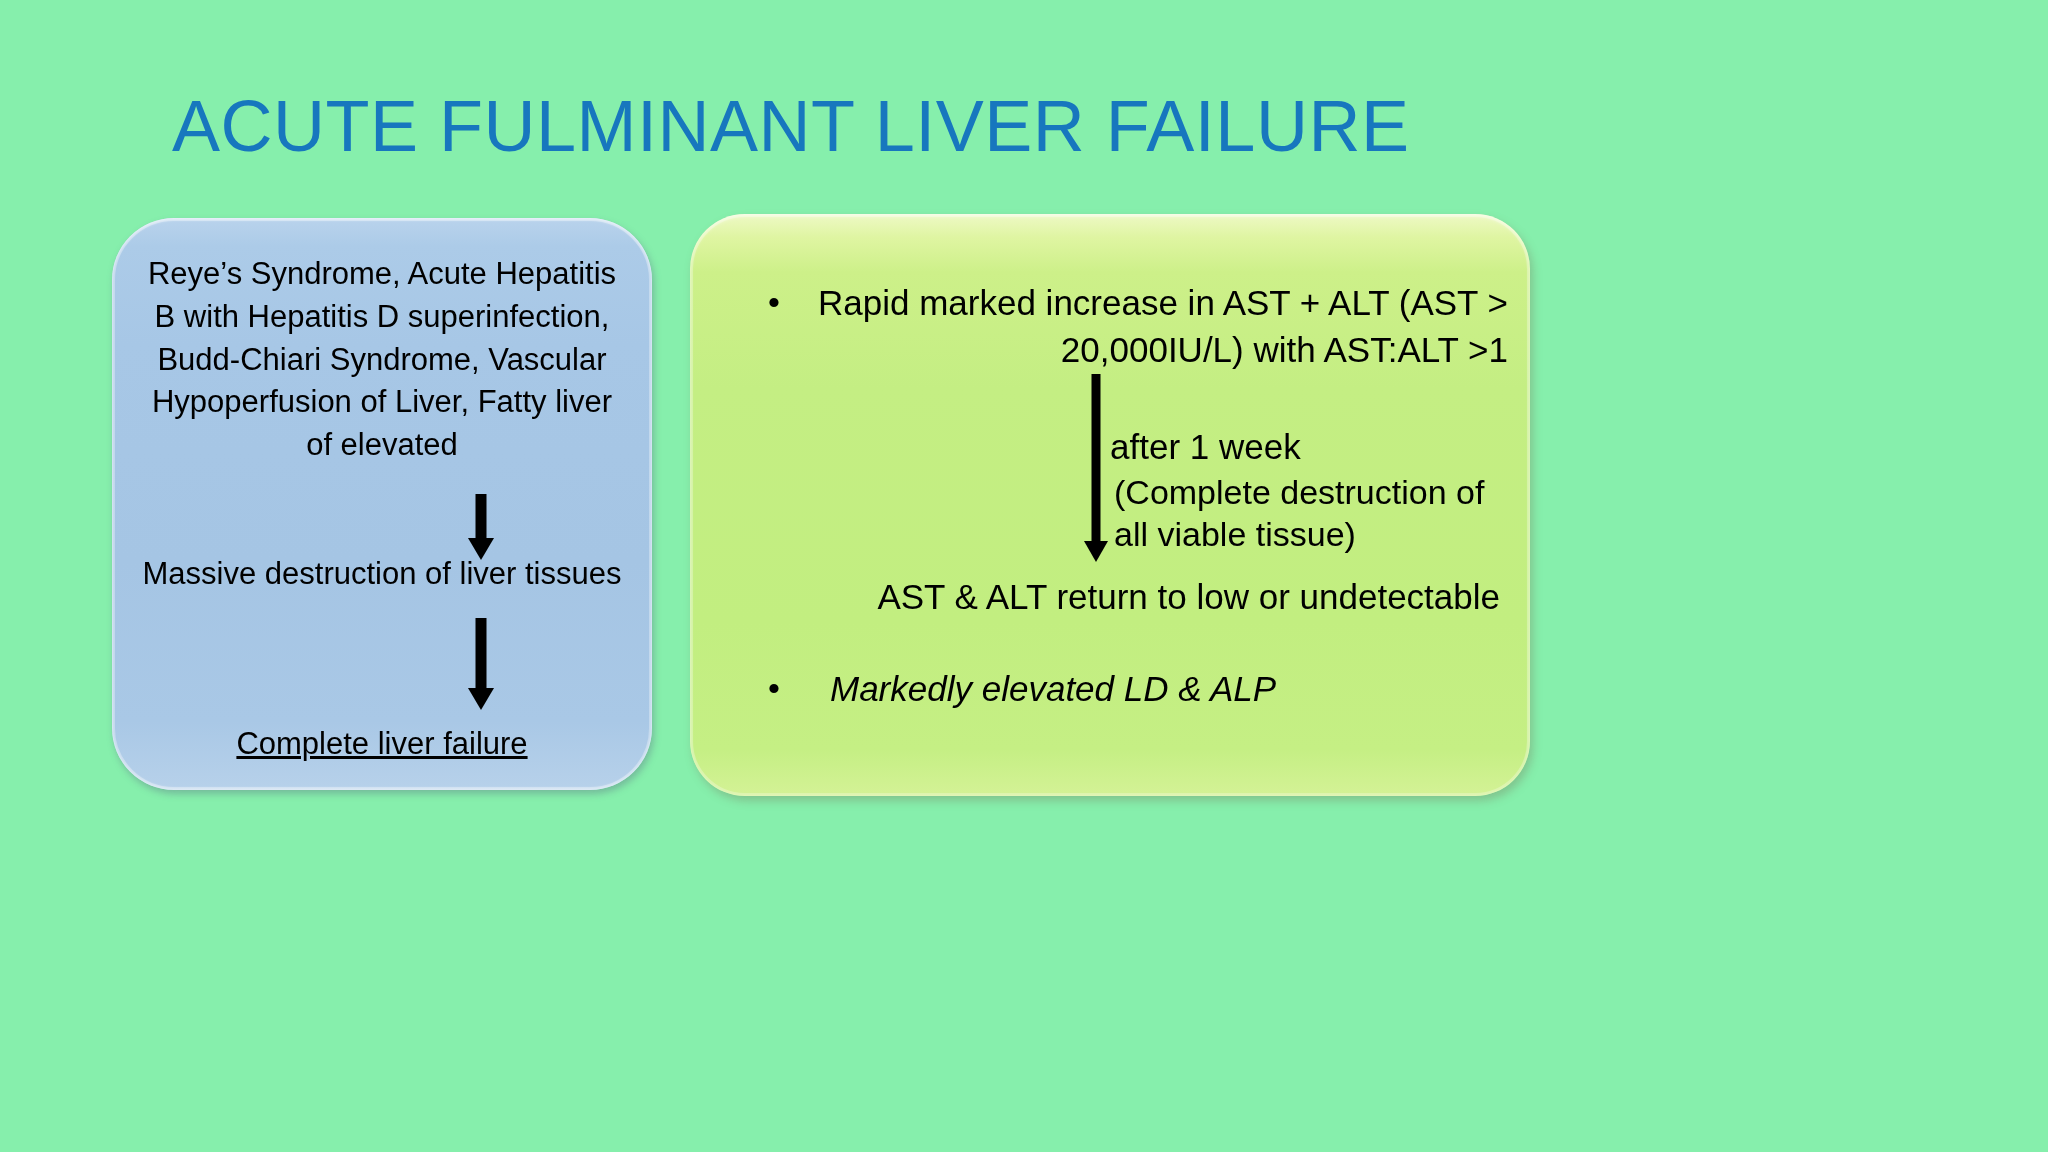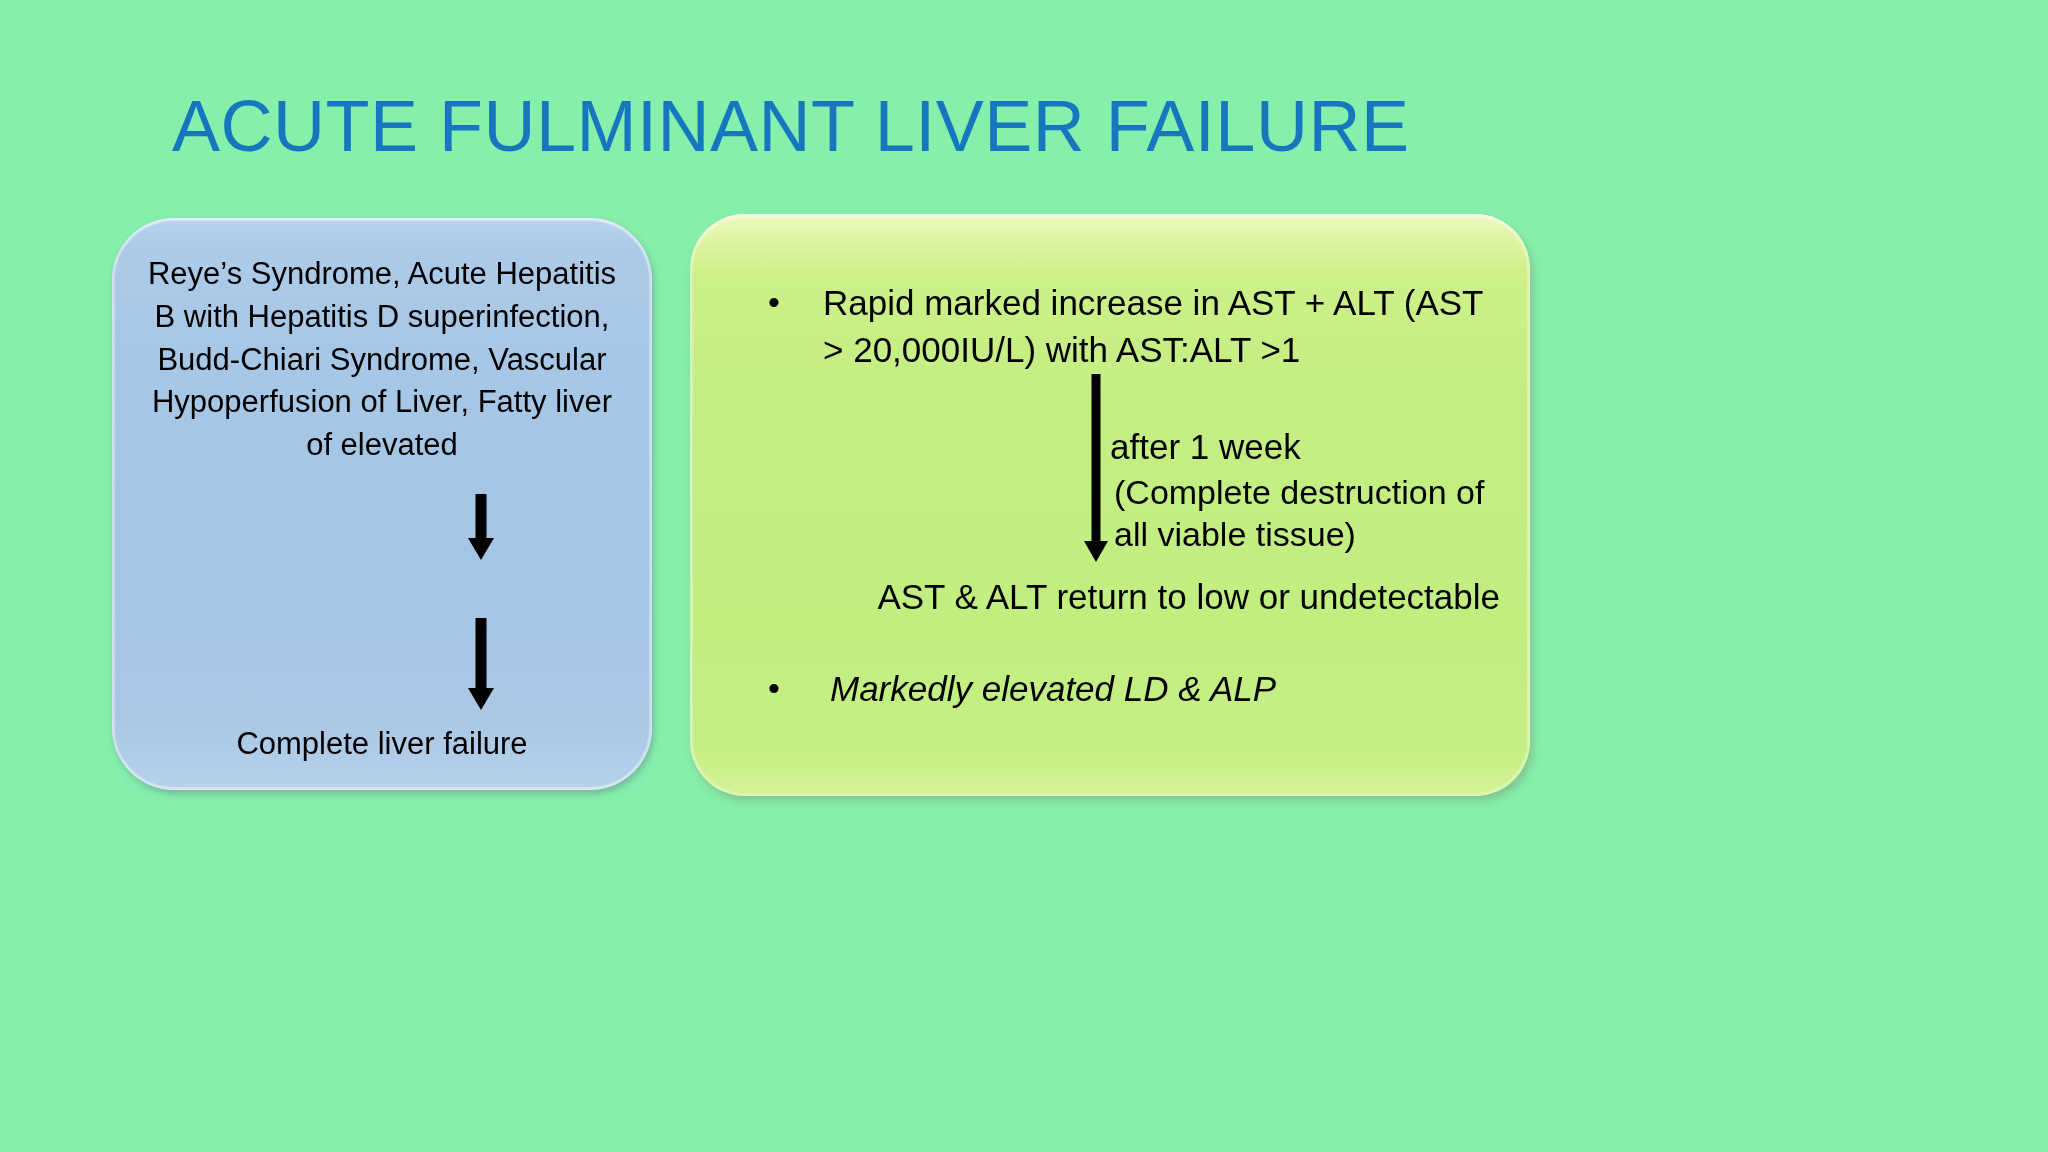--- a/index.html
+++ b/index.html
@@ -95,20 +95,21 @@
     left: 28px;
     top: 335px;
     width: 484px;
     text-align: center;
   }
   .blue-para-3 {
     position: absolute;
     left: 28px;
     top: 505px;
     width: 484px;
+    text-decoration: underline;
   }
 
   
   .down-arrow {
     position: absolute;
     display: block;
   }
   .down-arrow .stem {
     position: absolute;
     left: 50%;
@@ -201,21 +202,22 @@
     line-height: 1.34;
     display: block;
   }
 
   #green-bullet-1 {
     left: 78px;
     top: 66px;
     width: 740px;
   }
   #green-bullet-1 .bullet-text {
-    margin-left: 55px;
+    margin-left: 32px;
+    text-align: right;
   }
 
   #green-bullet-2 {
     left: 78px;
     top: 452px;
     width: 740px;
   }
   #green-bullet-2 .bullet-text {
     margin-left: 62px;
     font-style: italic;
@@ -276,20 +278,21 @@
   <div id="blue-box">
     <div class="blue-content">
 
       <div class="blue-para-1">Reye’s Syndrome, Acute Hepatitis B with Hepatitis D superinfection, Budd-Chiari Syndrome, Vascular Hypoperfusion of Liver, Fatty liver of elevated</div>
 
       <span class="down-arrow" id="blue-arrow-1">
         <span class="stem"></span>
         <span class="head"></span>
       </span>
 
+      <div class="blue-para-2">Massive destruction of liver tissues</div>
 
       <span class="down-arrow" id="blue-arrow-2">
         <span class="stem"></span>
         <span class="head"></span>
       </span>
 
       <div class="blue-para-3">Complete liver failure</div>
     </div>
   </div>
 

